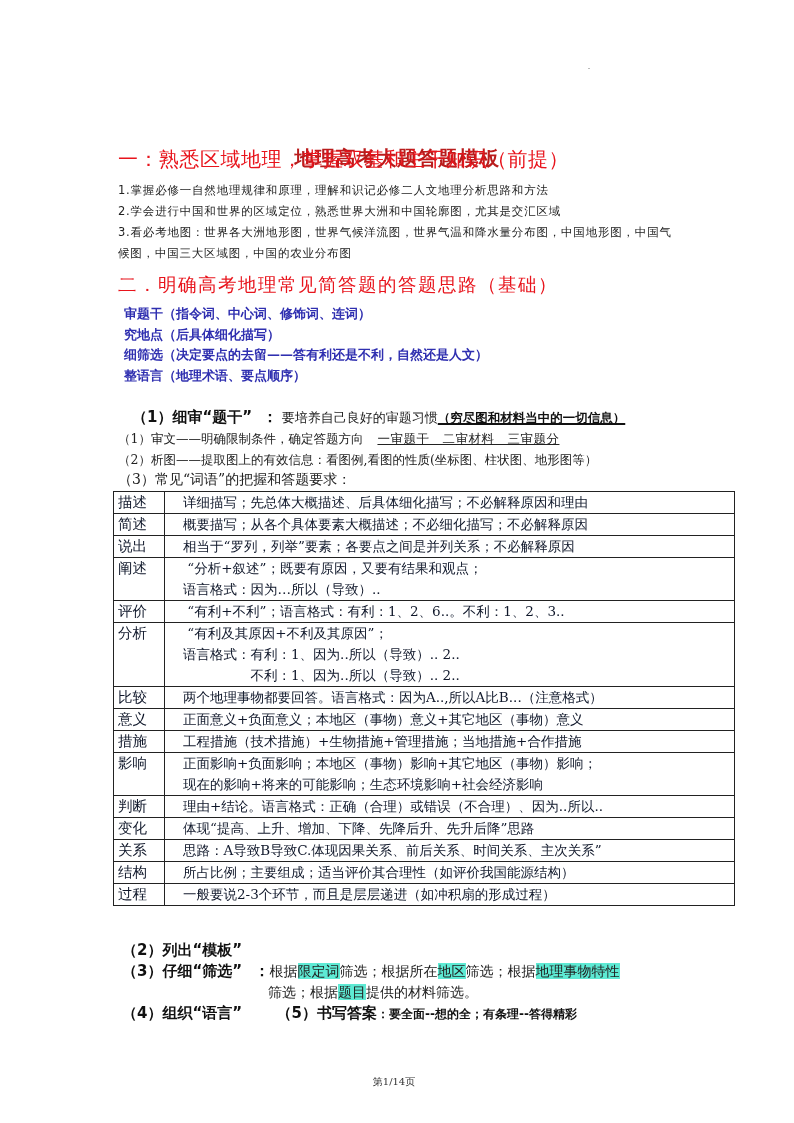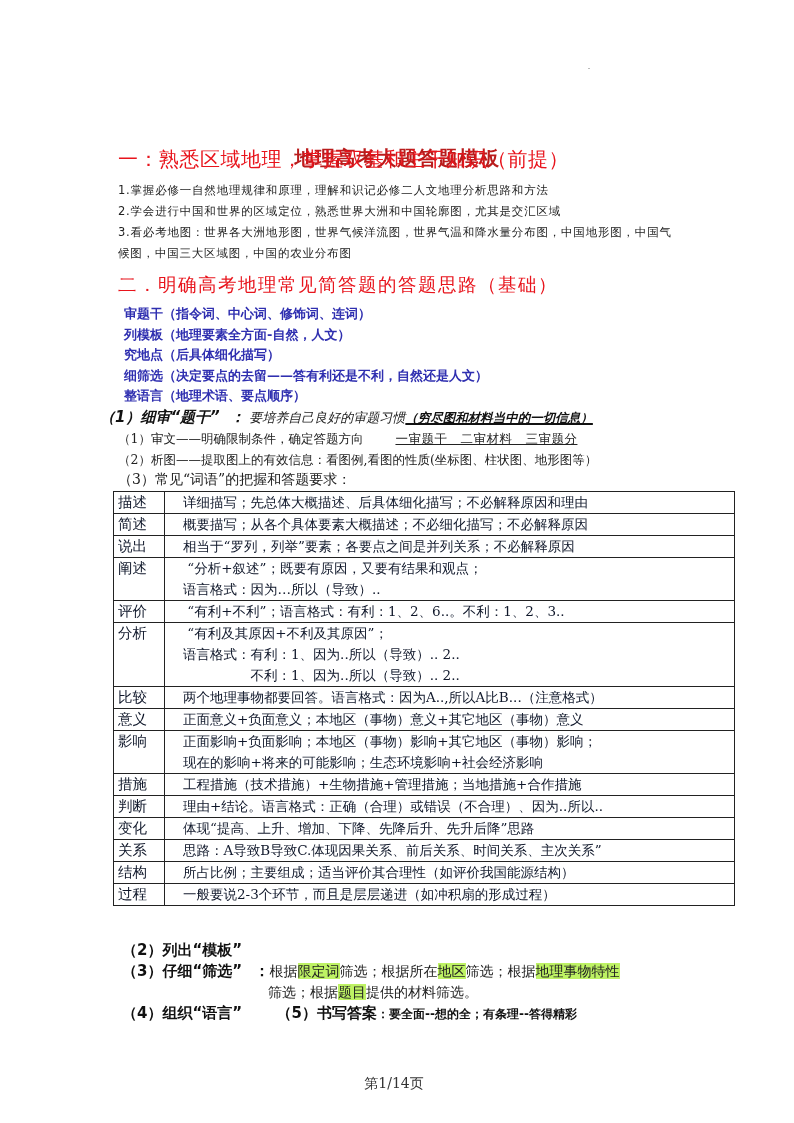--- a/index.html
+++ b/index.html
@@ -14,41 +14,41 @@
           font-size: 20px; color: #e8141c; letter-spacing: 0.5px; }
     .plist { position: absolute; left: 118px; top: 180px; width: 565px;
              font-family: "DejaVu Sans", "Liberation Sans", sans-serif; font-size: 11.5px; line-height: 21px;
              color: #222; letter-spacing: 0.8px; }
     .plist div { white-space: normal; }
     .h2 { position: absolute; left: 118px; top: 272px; font-family: "DejaVu Serif", "Liberation Serif", serif;
           font-size: 18.5px; color: #e8141c; letter-spacing: 1.5px; }
     .blue-list { position: absolute; left: 124px; top: 304px;
                  font-family: "DejaVu Sans", "Liberation Sans", sans-serif; font-weight: bold;
                  font-size: 13px; color: #2f2fb0; line-height: 20.5px; }
-    .step1 { position: absolute; left: 100px; top: 408px; font-size: 13.5px; white-space: nowrap; font-style: italic; }
+    .step1 { position: absolute; left: 132px; top: 408px; font-size: 13.5px; white-space: nowrap; }
     .bold-b { font-family: "DejaVu Sans", "Liberation Sans", sans-serif; font-weight: bold; font-size: 15px; color: #111; }
     .normal { font-family: "DejaVu Serif", "Liberation Serif", serif; font-size: 13px; color: #222; }
     .ul-bold { font-family: "DejaVu Sans", "Liberation Sans", sans-serif; font-weight: bold; font-size: 12.5px;
                text-decoration: underline; text-decoration-thickness: 2px; }
     .sub { position: absolute; left: 118px; font-size: 12.5px; color: #222; white-space: nowrap; }
-    .sub .ul { text-decoration: underline; margin-left: 32px; letter-spacing: 0.5px; }
+    .sub .ul { text-decoration: underline; margin-left: 14px; letter-spacing: 0.5px; }
     .sub3 { font-size: 14px; }
     table.terms { position: absolute; left: 113px; top: 491px; width: 622px; border-collapse: collapse;
                   font-family: "DejaVu Serif", "Liberation Serif", serif; font-size: 13.5px; color: #0f172a; }
     table.terms td { border: 1.2px solid #222; padding: 0 18px; vertical-align: top; line-height: 21px; }
     table.terms td.term { width: 42px; font-family: "DejaVu Sans", "Liberation Sans", sans-serif; font-size: 14.5px;
                           padding: 0 4px; white-space: nowrap; }
     table.terms td.desc { white-space: pre; }
     .steps { position: absolute; left: 122px; top: 940px; font-size: 14px; line-height: 21px; }
     .steps .row { white-space: nowrap; }
-    .hl { background: #bef264; }
+    .hl { background: #5eead4; }
     .s5 { margin-left: 30px; }
     .s5 .ans { font-family: "DejaVu Sans", "Liberation Sans", sans-serif; font-weight: bold; font-size: 12px; text-align: center; }
     .indent { padding-left: 146px; }
-    .footer { position: absolute; left: 0; width: 788px; top: 1075px; text-align: center; font-size: 14px; color: #333; }
+    .footer { position: absolute; left: 0; width: 788px; top: 1075px; text-align: center; font-size: 10px; color: #333; }
   </style>
 </head>
 <body>
 
 <div class="page">
   <div class="corner-dot"></div>
 
   <div class="title">地理高考大题答题模板</div>
 
   <div class="h1">一：熟悉区域地理，掌握双基和主干知识（前提）</div>
@@ -56,21 +56,20 @@
   <div class="plist">
     <div>1.掌握必修一自然地理规律和原理，理解和识记必修二人文地理分析思路和方法</div>
     <div>2.学会进行中国和世界的区域定位，熟悉世界大洲和中国轮廓图，尤其是交汇区域</div>
     <div>3.看必考地图：世界各大洲地形图，世界气候洋流图，世界气温和降水量分布图，中国地形图，中国气候图，中国三大区域图，中国的农业分布图</div>
   </div>
 
   <div class="h2">二．明确高考地理常见简答题的答题思路（基础）</div>
 
   <div class="blue-list">
     <div>审题干（指令词、中心词、修饰词、连词）</div>
-    <div>列模板（地理要素全方面-自然，人文）</div>
     <div>究地点（后具体细化描写）</div>
     <div>细筛选（决定要点的去留——答有利还是不利，自然还是人文）</div>
     <div>整语言（地理术语、要点顺序）</div>
   </div>
 
   <div class="step1">
     <span class="bold-b">（1）细审“题干”</span>
     <span class="bold-b" style="margin-left:6px">：</span>
     <span class="normal">要培养自己良好的审题习惯</span><span class="ul-bold">（穷尽图和材料当中的一切信息）</span>
   </div>
@@ -112,27 +111,27 @@
         </tr>
         <tr>
           <td class="term">比较</td>
           <td class="desc">两个地理事物都要回答。语言格式：因为A..,所以A比B...（注意格式）</td>
         </tr>
         <tr>
           <td class="term">意义</td>
           <td class="desc">正面意义+负面意义；本地区（事物）意义+其它地区（事物）意义</td>
         </tr>
         <tr>
+          <td class="term">措施</td>
+          <td class="desc">工程措施（技术措施）+生物措施+管理措施；当地措施+合作措施</td>
+        </tr>
+        <tr>
           <td class="term">影响</td>
           <td class="desc">正面影响+负面影响；本地区（事物）影响+其它地区（事物）影响；
 现在的影响+将来的可能影响；生态环境影响+社会经济影响</td>
-        </tr>
-        <tr>
-          <td class="term">措施</td>
-          <td class="desc">工程措施（技术措施）+生物措施+管理措施；当地措施+合作措施</td>
         </tr>
         <tr>
           <td class="term">判断</td>
           <td class="desc">理由+结论。语言格式：正确（合理）或错误（不合理）、因为..所以..</td>
         </tr>
         <tr>
           <td class="term">变化</td>
           <td class="desc">体现“提高、上升、增加、下降、先降后升、先升后降”思路</td>
         </tr>
         <tr>

